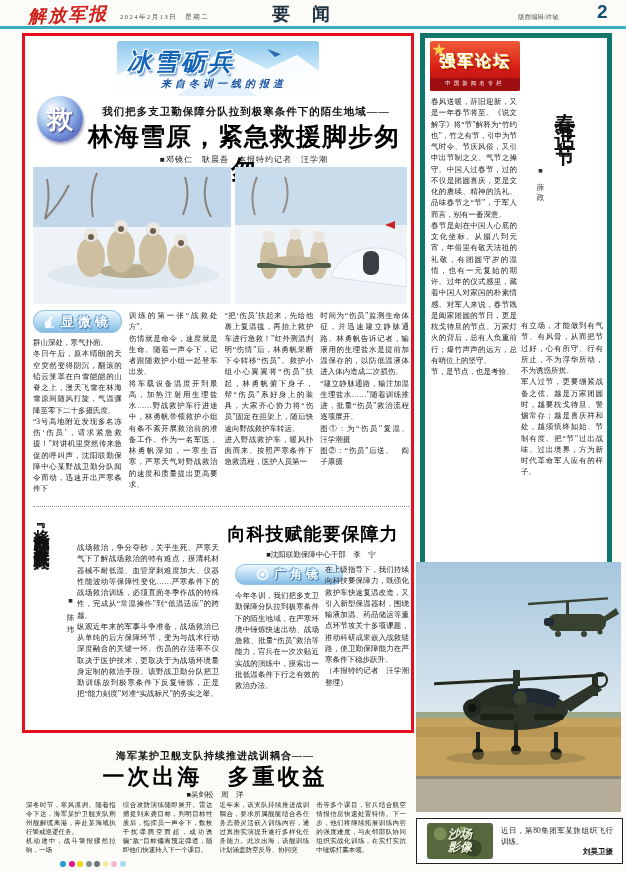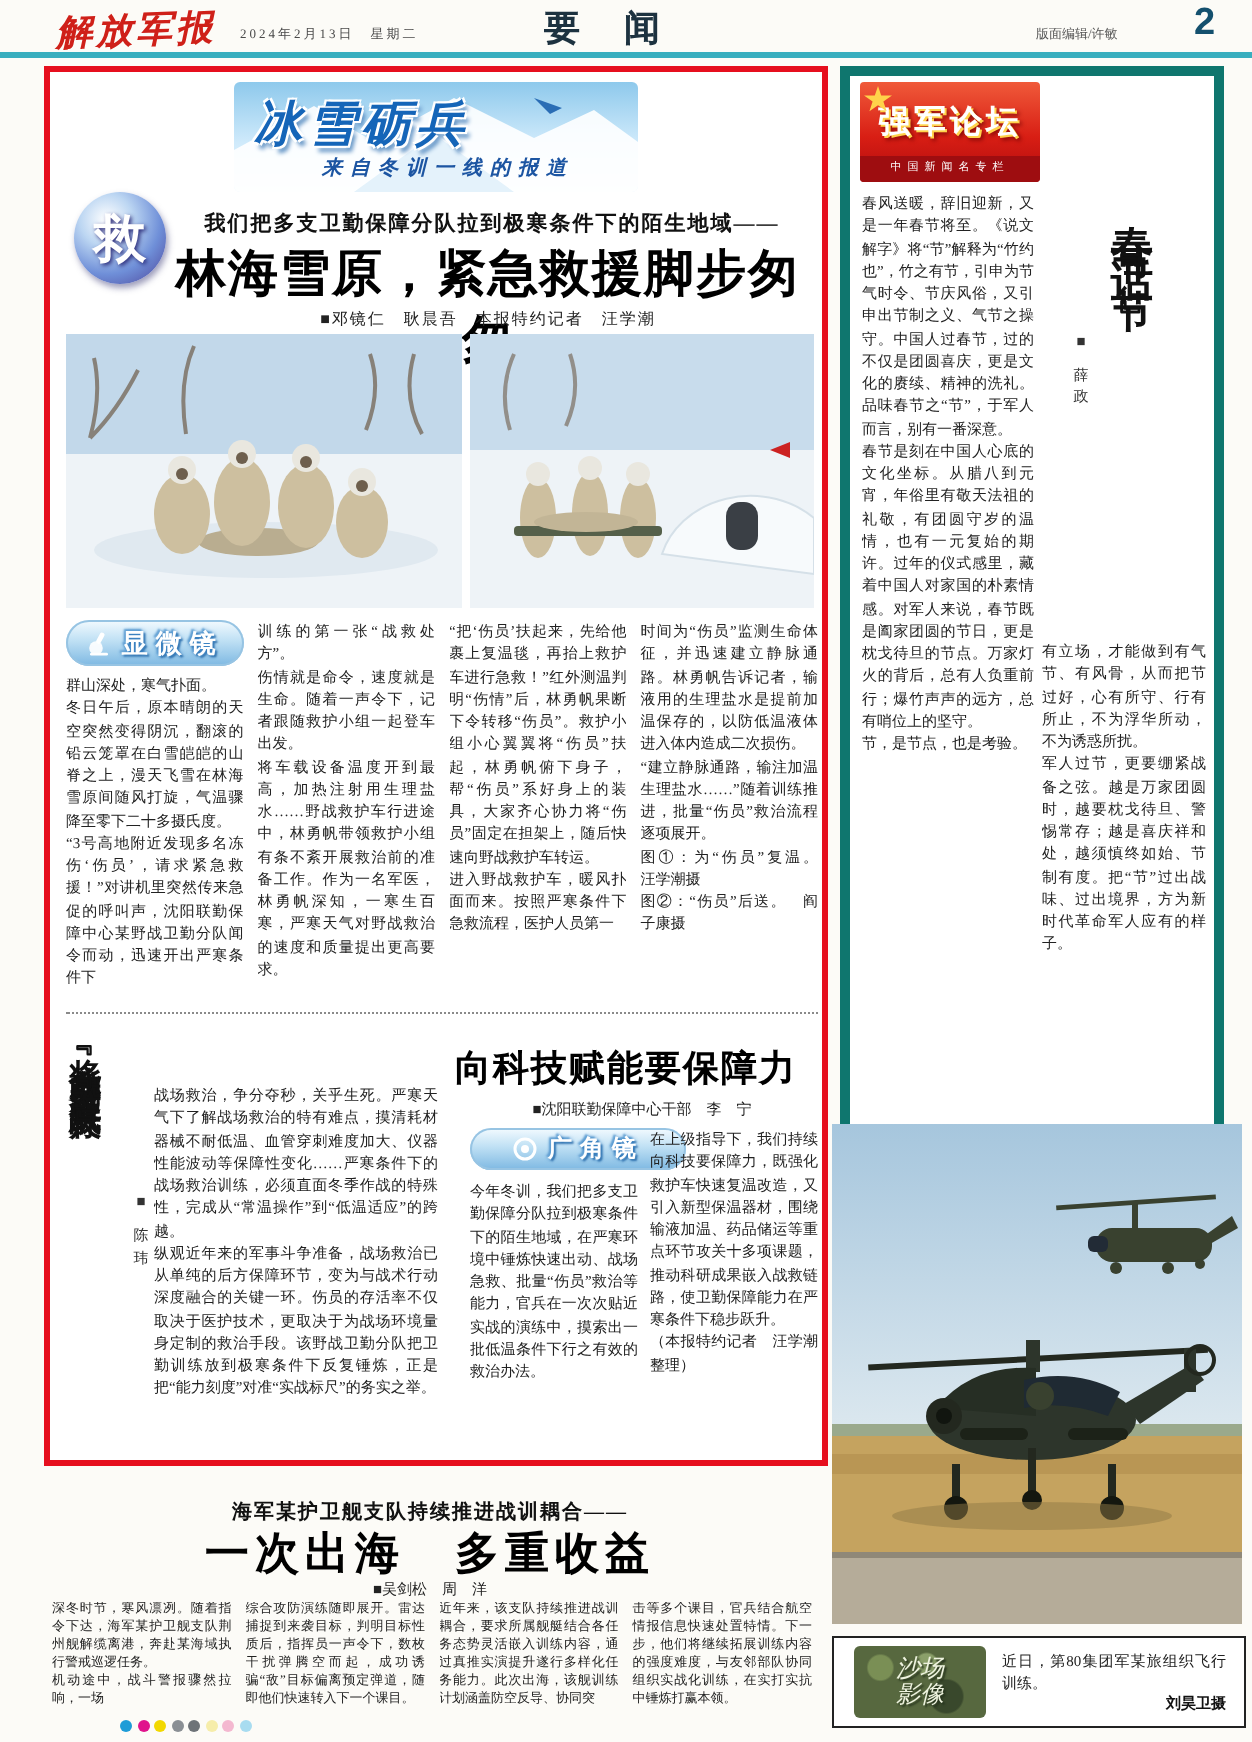--- a/index.html
+++ b/index.html
@@ -69,21 +69,21 @@
   .body-text-s{font-size:6.5px;line-height:1.38;text-align:justify;white-space:pre-line;
                color:#222;overflow:hidden;}
   
   .caption-box{border:1px solid #222;background:#fff;display:flex;align-items:center;}
   .camo-badge{width:66px;height:36px;border-radius:3px;position:relative;overflow:hidden;
       background:radial-gradient(circle at 20% 30%,#7a8f55 0 6px,transparent 7px),
                  radial-gradient(circle at 70% 70%,#39482c 0 8px,transparent 9px),
                  radial-gradient(circle at 55% 25%,#8ba06a 0 5px,transparent 6px),
                  #57683f;
       display:flex;align-items:center;justify-content:center;}
-  .camo-badge .t{font-family:"Liberation Sans",sans-serif;font-weight:normal;font-style:italic;
+  .camo-badge .t{font-family:"Liberation Sans",sans-serif;font-weight:bold;font-style:italic;
       font-size:12px;line-height:1.1;color:#eef3df;text-shadow:1px 1px 1px #23301a;text-align:center;}
   .caption-text{font-size:7.5px;line-height:1.5;color:#222;text-align:justify;}
   .credit{font-weight:bold;font-size:7.5px;color:#111;text-align:right;}
   
   .d{width:6px;height:6px;border-radius:50%;display:inline-block;margin-right:2.5px;}
   .d-cyan{background:#1e9cd7;} .d-mag{background:#e0148c;} .d-yel{background:#f2d800;}
   .d-gry{background:#8a8f94;} .d-gry2{background:#6e7378;} .d-pyel{background:#f6edaa;}
   .d-pink{background:#f4b8d0;} .d-pblu{background:#a8dcf0;}
 </style>
 </head>

